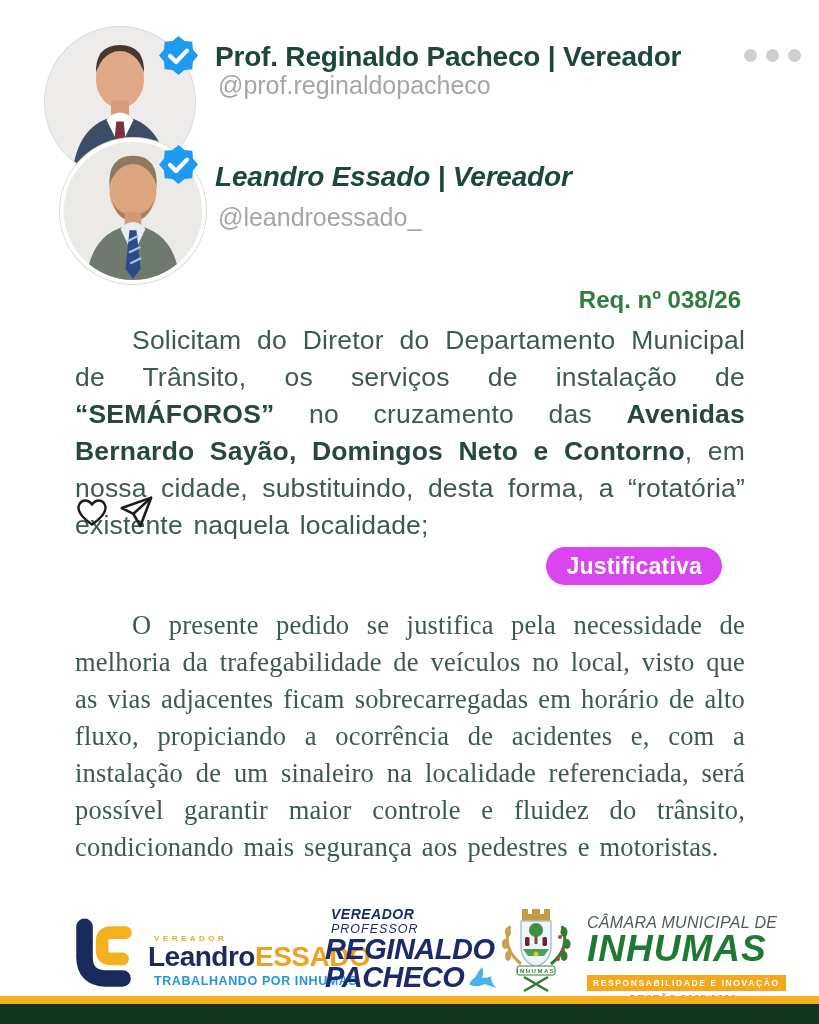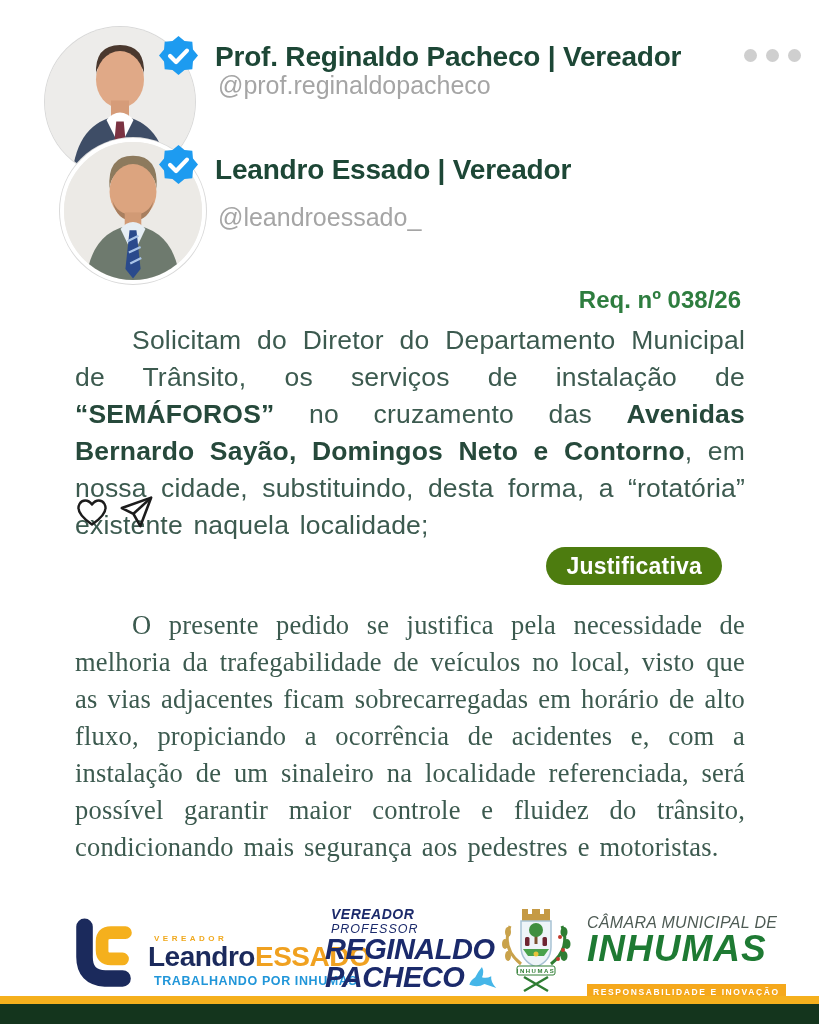--- a/index.html
+++ b/index.html
@@ -15,21 +15,21 @@
   .avatar-1 { left:45px; top:27px; width:150px; height:150px; box-shadow:0 0 0 1px #d9d9d9; }
   .avatar-2 { left:60px; top:138px; width:146px; height:146px; border:4px solid #fff; box-shadow:0 0 0 1px #d9d9d9; }
   .verified { position:absolute; width:39px; height:39px; }
   .verified-1 { left:159px; top:36px; }
   .verified-2 { left:159px; top:145px; }
   .profile-name {
     position:absolute; left:215px; color:#1d4736; font-weight:bold;
     font-size:28px; letter-spacing:-0.2px; white-space:nowrap;
   }
   .name-1 { top:41px; }
-  .name-2 { top:154px; }
+  .name-2 { top:161px;font-style:italic; }
   .profile-handle {
     position:absolute; left:218px; color:#a5a5a5; font-size:25px; white-space:nowrap;
   }
   .handle-1 { top:71px; }
   .handle-2 { top:203px; }
   .dots { position:absolute; left:744px; top:49px; display:flex; gap:9px; cursor:pointer; }
   .dots .dot { width:13px; height:13px; border-radius:50%; background:#cfcfcf; }
   
   .req-number {
     position:absolute; right:78px; top:286px; color:#2e7d3f;
@@ -42,21 +42,21 @@
   }
   .body-text b { color:#26493b;margin-top:44px; }
   .para-1 { top:322px; }
   .para-2 { top:607px;font-family:Liberation Serif, serif; }
   
   .actions { position:absolute; left:74px; top:493px; display:flex; gap:8px; align-items:center; }
   .actions svg { display:block; cursor:pointer; }
   
   .just-badge {
     position:absolute; right:97px; top:547px; height:38px; padding:0 20px;
-    background:#4d7c0f; border-radius:19px; color:#ffffff; font-weight:bold;
+    background:#d946ef; border-radius:19px; color:#ffffff; font-weight:bold;
     font-size:23px; line-height:38px; letter-spacing:0.2px;
   }
   
   .footer { position:absolute; left:0; top:900px; width:819px; height:96px; }
   .logo-essado { position:absolute; left:66px; top:14px; width:250px; }
   .lc-mark { position:absolute; left:0; top:2px; width:78px; height:82px; }
   .essado-text { position:absolute; left:82px; top:20px; width:180px; }
   .essado-vereador { color:#f0a91e; font-size:8px; font-weight:bold; letter-spacing:3.5px; margin-left:6px; }
   .essado-name { font-size:28px; white-space:nowrap; line-height:28px; }
   .essado-first { color:#1b2a5c; font-weight:bold; letter-spacing:-0.5px; }
@@ -68,21 +68,21 @@
   .pname { font-size:29px; font-weight:bold; line-height:26px; letter-spacing:-0.5px; white-space:nowrap; }
   .pname-row { display:flex; align-items:flex-end; }
   .pname-row svg { margin-left:2px; margin-bottom:-4px; }
   .ptag { font-size:12px; font-weight:bold; margin-top:4px; white-space:nowrap; }
   .logo-camara { position:absolute; left:495px; top:4px; width:290px; }
   .crest { position:absolute; left:0; top:0; width:82px; height:92px; }
   .camara-text { position:absolute; left:92px; top:10px; width:190px; }
   .camara-line1 { font-style:italic; color:#4e5b54; font-size:16px; letter-spacing:0.3px; white-space:nowrap; }
   .camara-name { font-style:italic; color:#1e7a33; font-size:37px; font-weight:bold; letter-spacing:1px; line-height:34px; white-space:nowrap; }
   .camara-ribbon {
-    display:inline-block; margin-top:18px; background:#f5a81c; color:#ffffff;
+    display:inline-block; margin-top:9px; background:#f5a81c; color:#ffffff;
     font-size:8.5px; font-weight:bold; letter-spacing:1.6px; padding:3px 6px; white-space:nowrap;
   }
   .camara-term { color:#9a9a9a; font-size:11px; letter-spacing:0.5px; text-align:right; width:150px; margin-top:2px; }
   
   .stripe-yellow { position:absolute; left:0; top:996px; width:819px; height:8px; background:#f5b01d; }
   .stripe-green  { position:absolute; left:0; top:1004px; width:819px; height:20px; background:#14351d; }
 </style>
 </head>
 <body>
 

